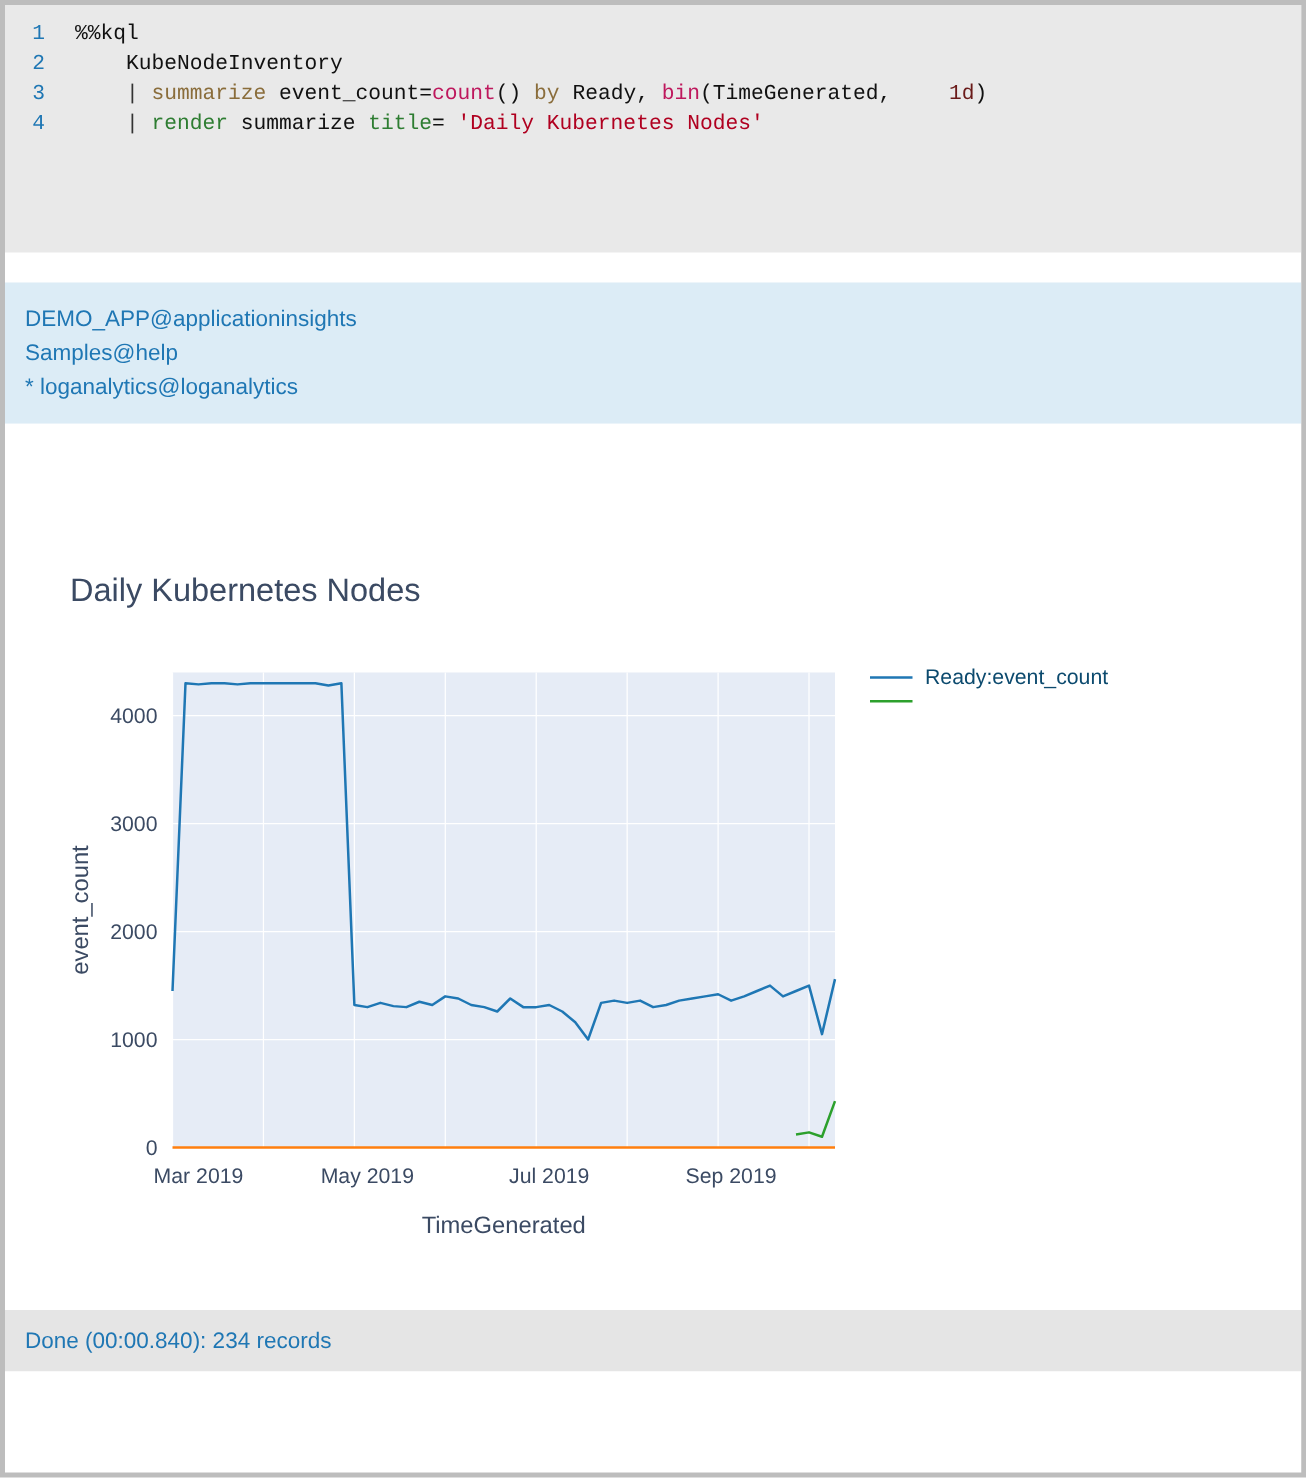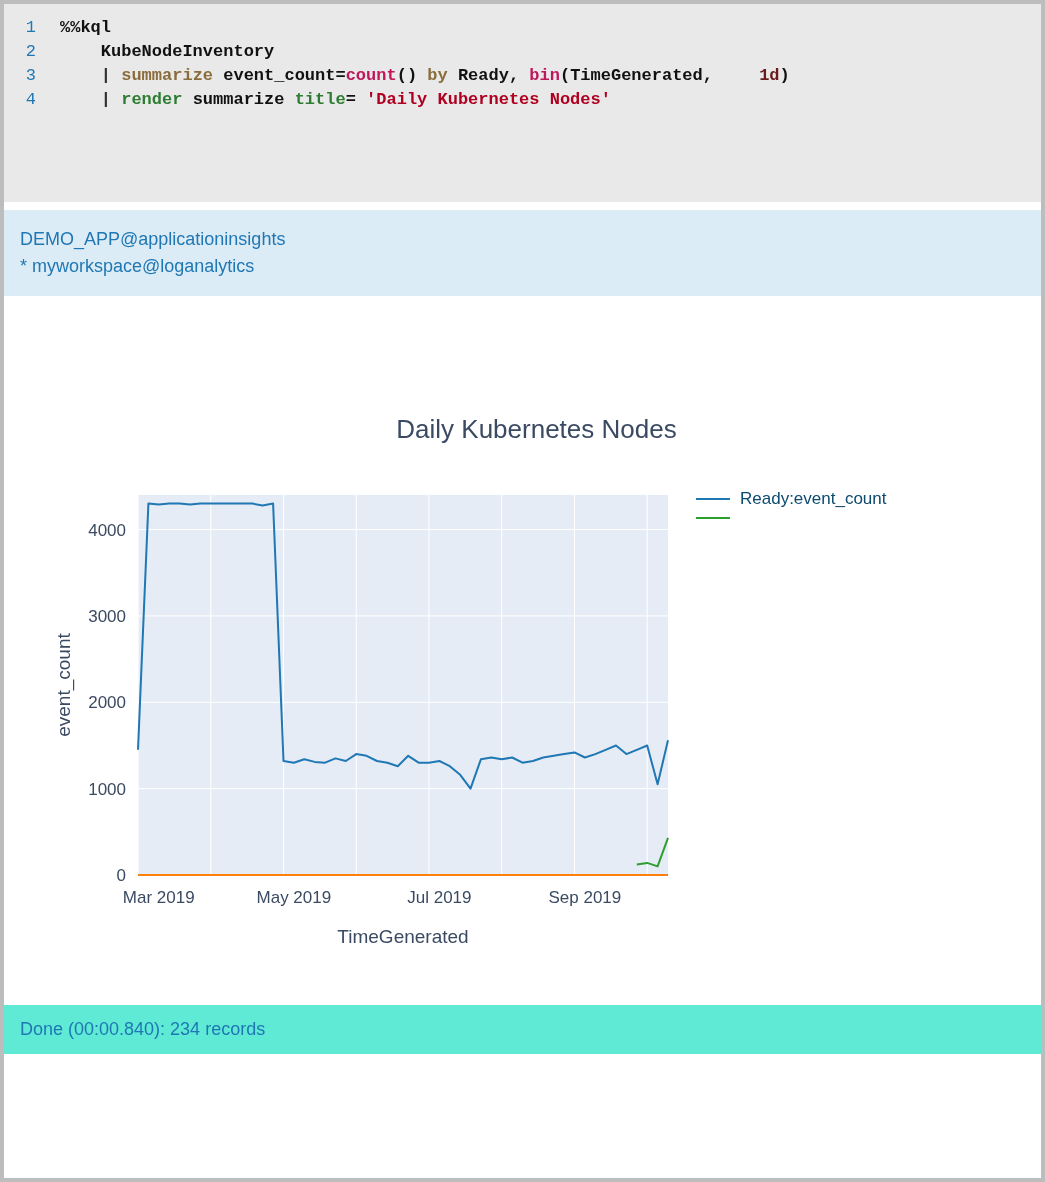--- a/index.html
+++ b/index.html
@@ -19,70 +19,69 @@
   }
   .code-line { display: flex; white-space: pre; }
   .lineno {
     width: 40px;
     text-align: right;
     color: #1f77b4;
     padding-right: 24px;
     user-select: none;
     font-weight: 500;
   }
-  .code-content { color: #111; font-weight: bold; }
+  .code-content { color: #111; }
   .keyword1 { color: #8a6d3b; }      
   .keyword2 { color: #2e7d32; }      
   .string { color: #b00020; }
   .number { color: #6a1b1a; margin-left: 36px; }
   .pipe { color: #333; }
   .func { color: #be185d; }
   .info-bar1 {
     background: #dcecf6;
     padding: 16px 20px 16px 16px;
     font-size: 18px;
     color: #1f77b4;
     line-height: 27px;
-    margin-top: 8px;
+    margin-top: 24px;
   }
   .info-bar1 .line { display: block; }
   .output-area {
     padding: 28px 24px 40px 24px;
     background: #fff;
     min-height: 700px;
   }
   .chart-title {
     font-size: 26px;
     color: #3b4a63;
     font-weight: 500;
     margin-left: 28px;
     margin-top: 90px;
     margin-bottom: 40px;
-    text-align: center;
   }
   .chart-wrap {
     display: flex;
     align-items: flex-start;
     margin-left: 20px;
   }
   .chart-svg { display: block; }
   .legend {
     margin-left: 18px;
     margin-top: 4px;
     font-size: 17px;
     color: #0c4a6e;
   }
   .legend-row { display: flex; align-items: center; margin-bottom: 8px; }
   .legend-swatch {
     width: 34px; height: 0;
     border-top: 2px solid;
     margin-right: 10px;
   }
   .status-bar {
-    background: #5eead4;
+    background: #e5e5e5;
     padding: 14px 16px;
     font-size: 18px;
     color: #1f77b4;
   }
 </style>
 </head>
 <body>
 
 <div class="code-cell">
   <div class="code-line">
@@ -98,21 +97,22 @@
     <span class="code-content"><span class="pipe">    | </span><span class="keyword1">summarize</span><span> event_count=</span><span class="func">count</span><span>() </span><span class="keyword1">by</span><span> Ready, </span><span class="func">bin</span><span>(TimeGenerated, </span><span class="number">1d</span><span>)</span></span>
   </div>
   <div class="code-line">
     <span class="lineno">4</span>
     <span class="code-content"><span class="pipe">    | </span><span class="keyword2">render</span><span> summarize </span><span class="keyword2">title</span><span>= </span><span class="string">'Daily Kubernetes Nodes'</span></span>
   </div>
 </div>
 
 <div class="info-bar1">
   <span class="line">  DEMO_APP@applicationinsights</span>
-  <span class="line">* myworkspace@loganalytics</span>
+  <span class="line">  Samples@help</span>
+  <span class="line">* loganalytics@loganalytics</span>
 </div>
 
 <div class="output-area">
   <div class="chart-title">Daily Kubernetes Nodes</div>
   <div class="chart-wrap">
     <svg id="chart-svg" class="chart-svg" width="630" height="480">
         <rect x="90" y="10" width="530" height="380" fill="#e6ecf6"></rect>
         <line x1="90" x2="620" y1="390" y2="390" stroke="#fff" stroke-width="1"></line>
         <text x="78" y="396" text-anchor="end" font-size="17" fill="#3b4a63" font-family="Segoe UI,Arial">0</text>
         <line x1="90" x2="620" y1="303.6363636363636" y2="303.6363636363636" stroke="#fff" stroke-width="1"></line>

